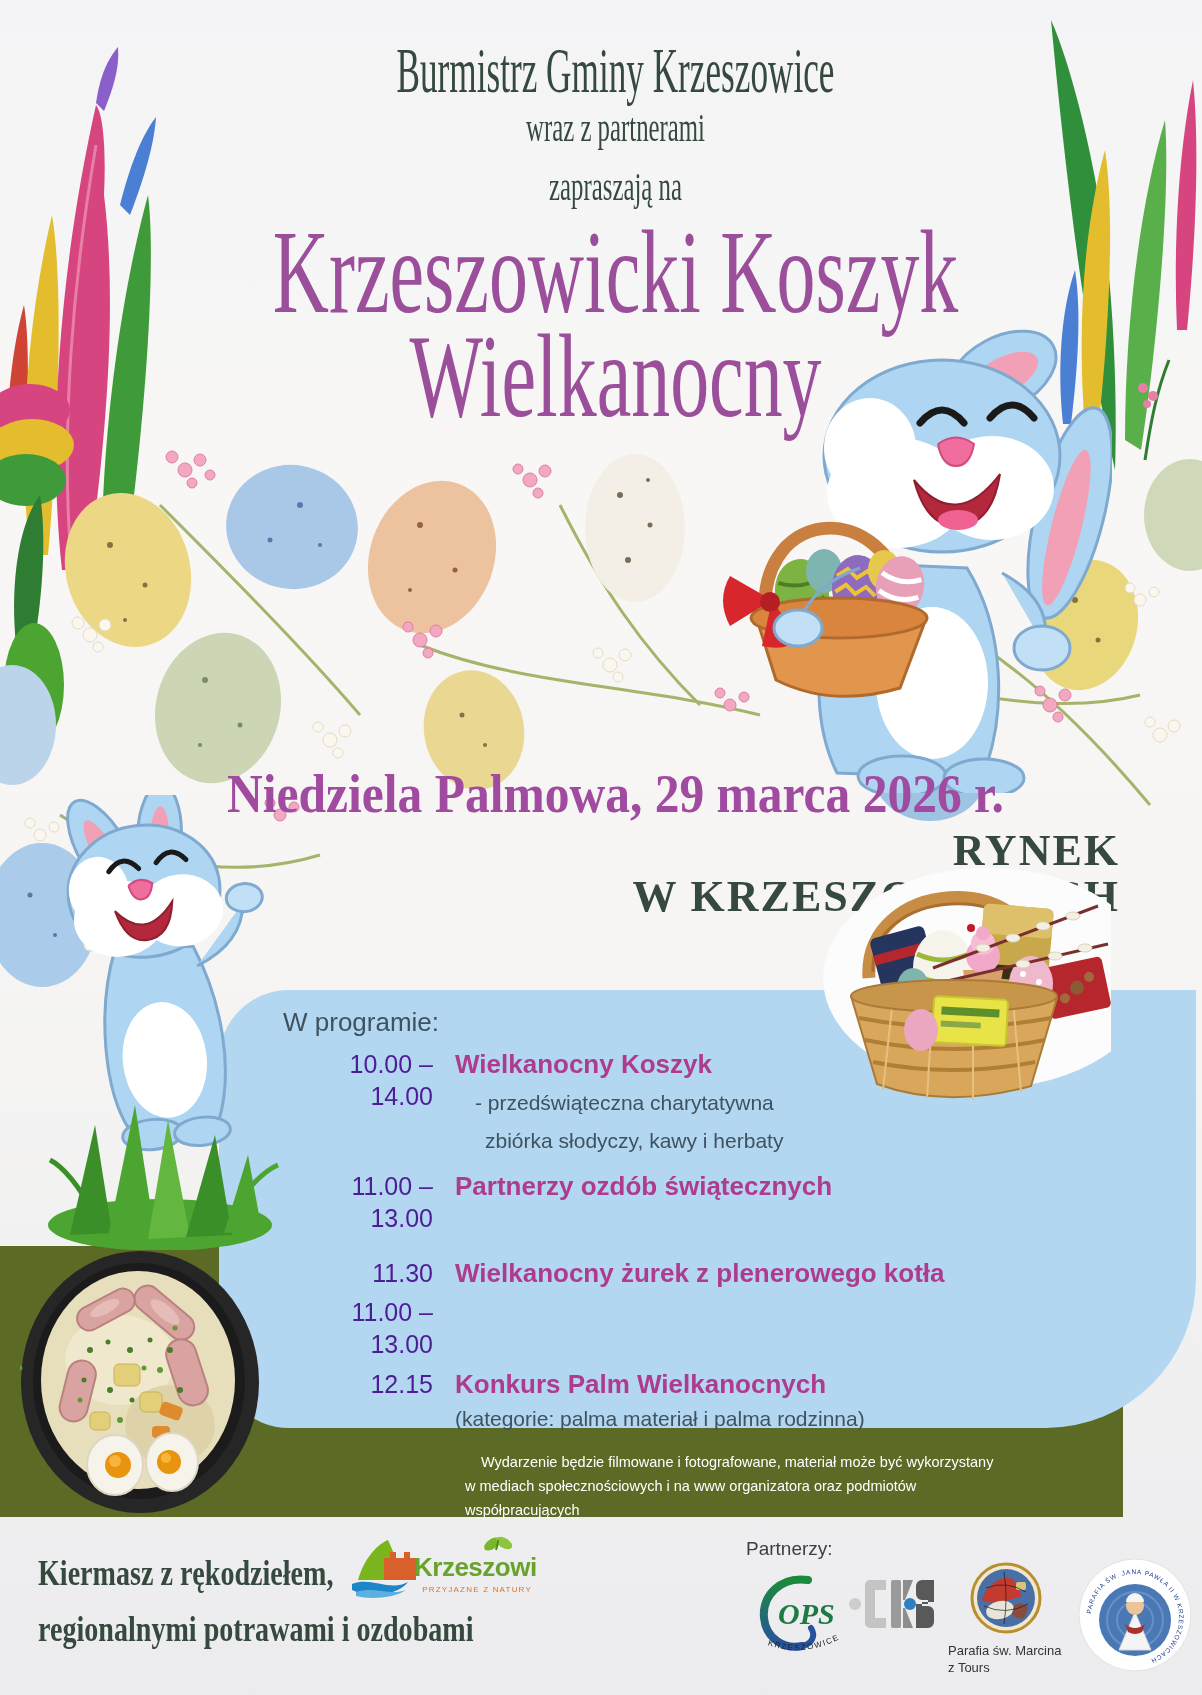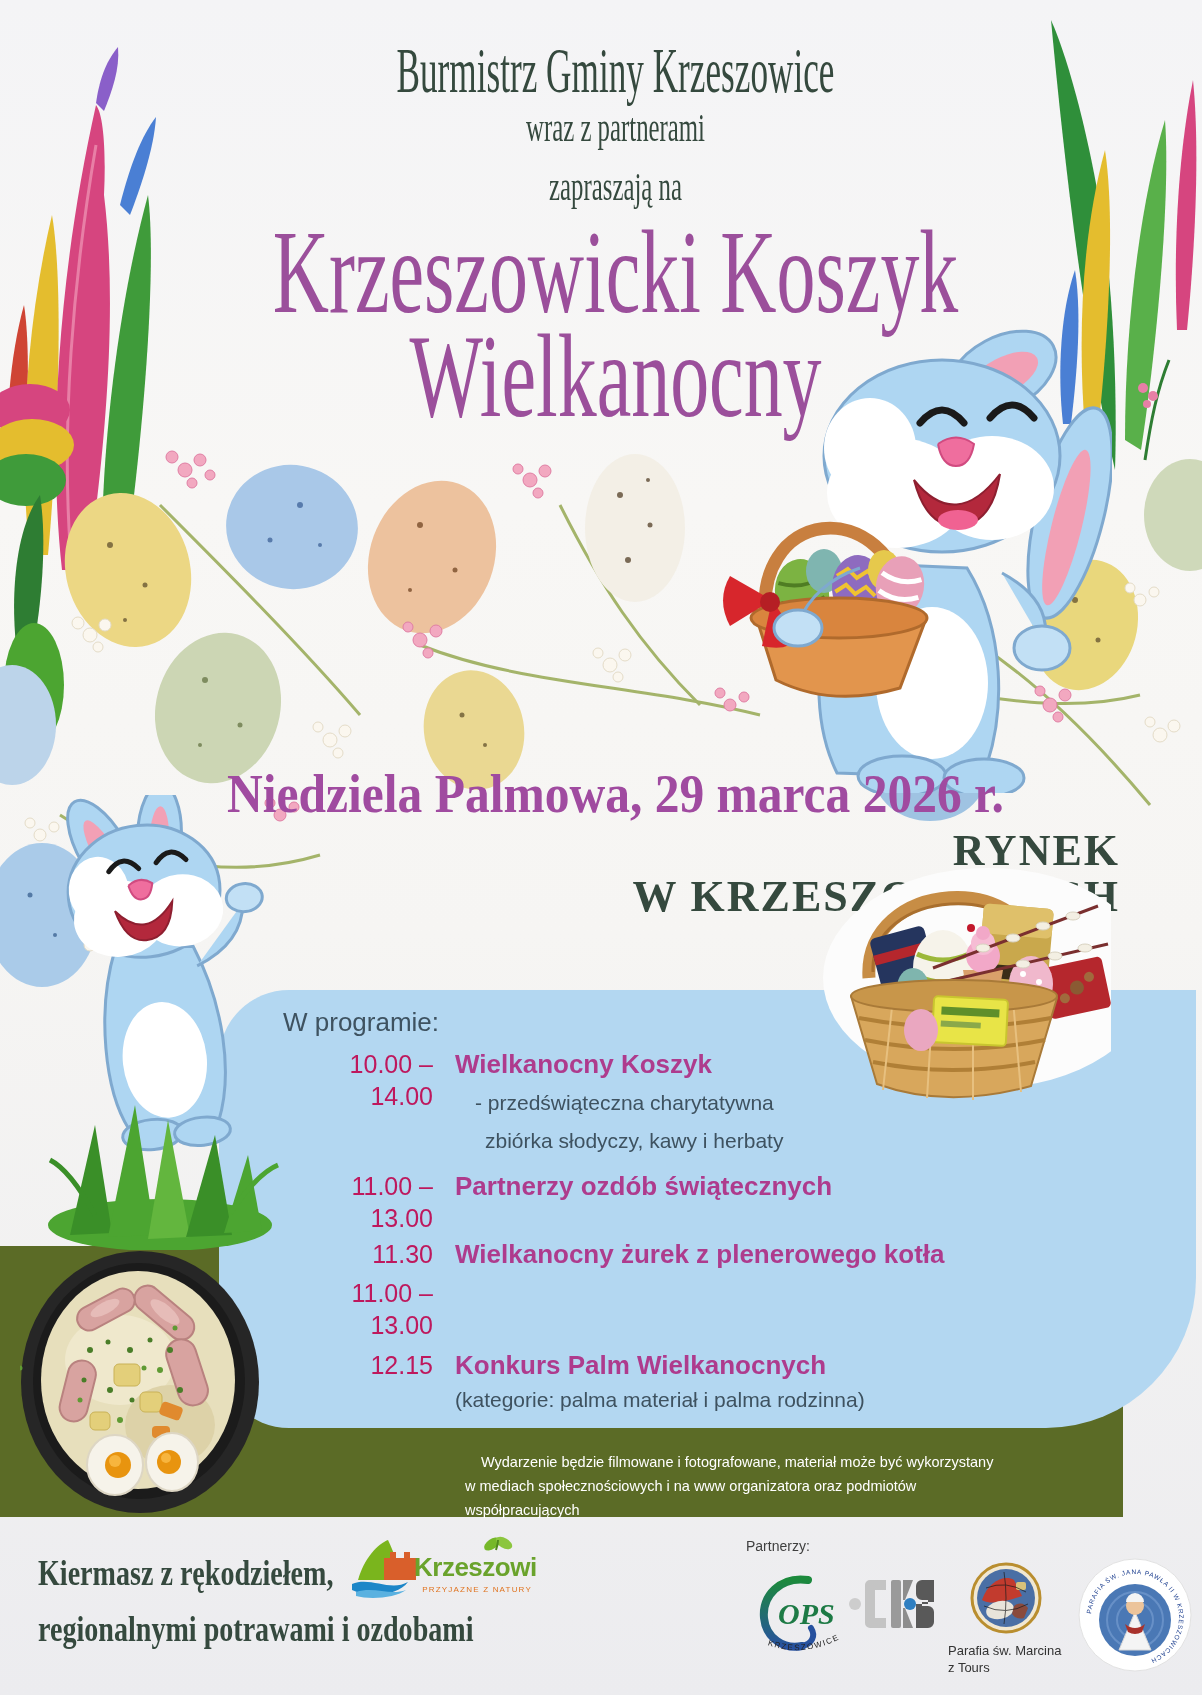--- a/index.html
+++ b/index.html
@@ -36,39 +36,39 @@
   .notice{position:absolute;left:465px;top:1450px;width:560px;color:#ffffff;
     font-size:14.5px;line-height:24px;}
   .notice .n1{padding-left:16px;}
 
   
   .program-box{position:absolute;left:219px;top:990px;width:977px;height:438px;
     background:#b3d7f1;border-radius:70px 0 150px 70px;box-sizing:border-box;
     padding:16px 0 0 64px;}
   .prog-heading{font-size:26px;color:#3e5260;line-height:32px;margin-bottom:10px;}
   .prog-row{display:flex;}
-  .prog-time{width:150px;text-align:right;font-size:25px;color:#be185d;line-height:32px;flex:none;}
+  .prog-time{width:150px;text-align:right;font-size:25px;color:#4c1d95;line-height:32px;flex:none;}
   .prog-main{margin-left:22px;}
   .prog-title{font-size:26px;font-weight:bold;color:#ae3b8d;line-height:32px;}
   .prog-sub{font-size:21px;color:#3e5260;line-height:30px;}
   .ind{padding-left:20px;margin-top:8px;}
   .ind2{padding-left:30px;}
   .r2{margin-top:14px;}
-  .r3{margin-top:4px;}
+  .r3{margin-top:23px;}
   .r4{margin-top:7px;}
   .r4 .s1{margin-top:9px;}
   .r4 .s2{margin-top:6px;}
   .r5{margin-top:8px;}
   .r5 .s1{margin-top:4px;padding-left:0;}
 
   
   .fair{position:absolute;left:38px;top:1545px;font-family:"Liberation Serif",serif;
     font-weight:bold;font-size:36px;color:#35493e;line-height:56px;
     transform:scaleX(0.78);transform-origin:left top;white-space:nowrap;}
-  .partners-label{position:absolute;left:746px;top:1538px;font-size:14px;color:#3f3f3f;}
+  .partners-label{position:absolute;left:746px;top:1538px;font-size:19px;color:#3f3f3f;}
   .marcin-caption{position:absolute;left:948px;top:1642px;width:120px;text-align:left;
     font-size:13px;color:#333;line-height:17px;}
 </style>
 </head>
 <body>
 
 <div class="poster">
 
   <svg class="abs" style="left:0;top:25px;" width="215" height="735" viewBox="0 0 215 735">
     <path d="M8,470 C4,400 10,330 24,280 C32,330 26,430 20,470 Z" fill="#cf4434"></path>

